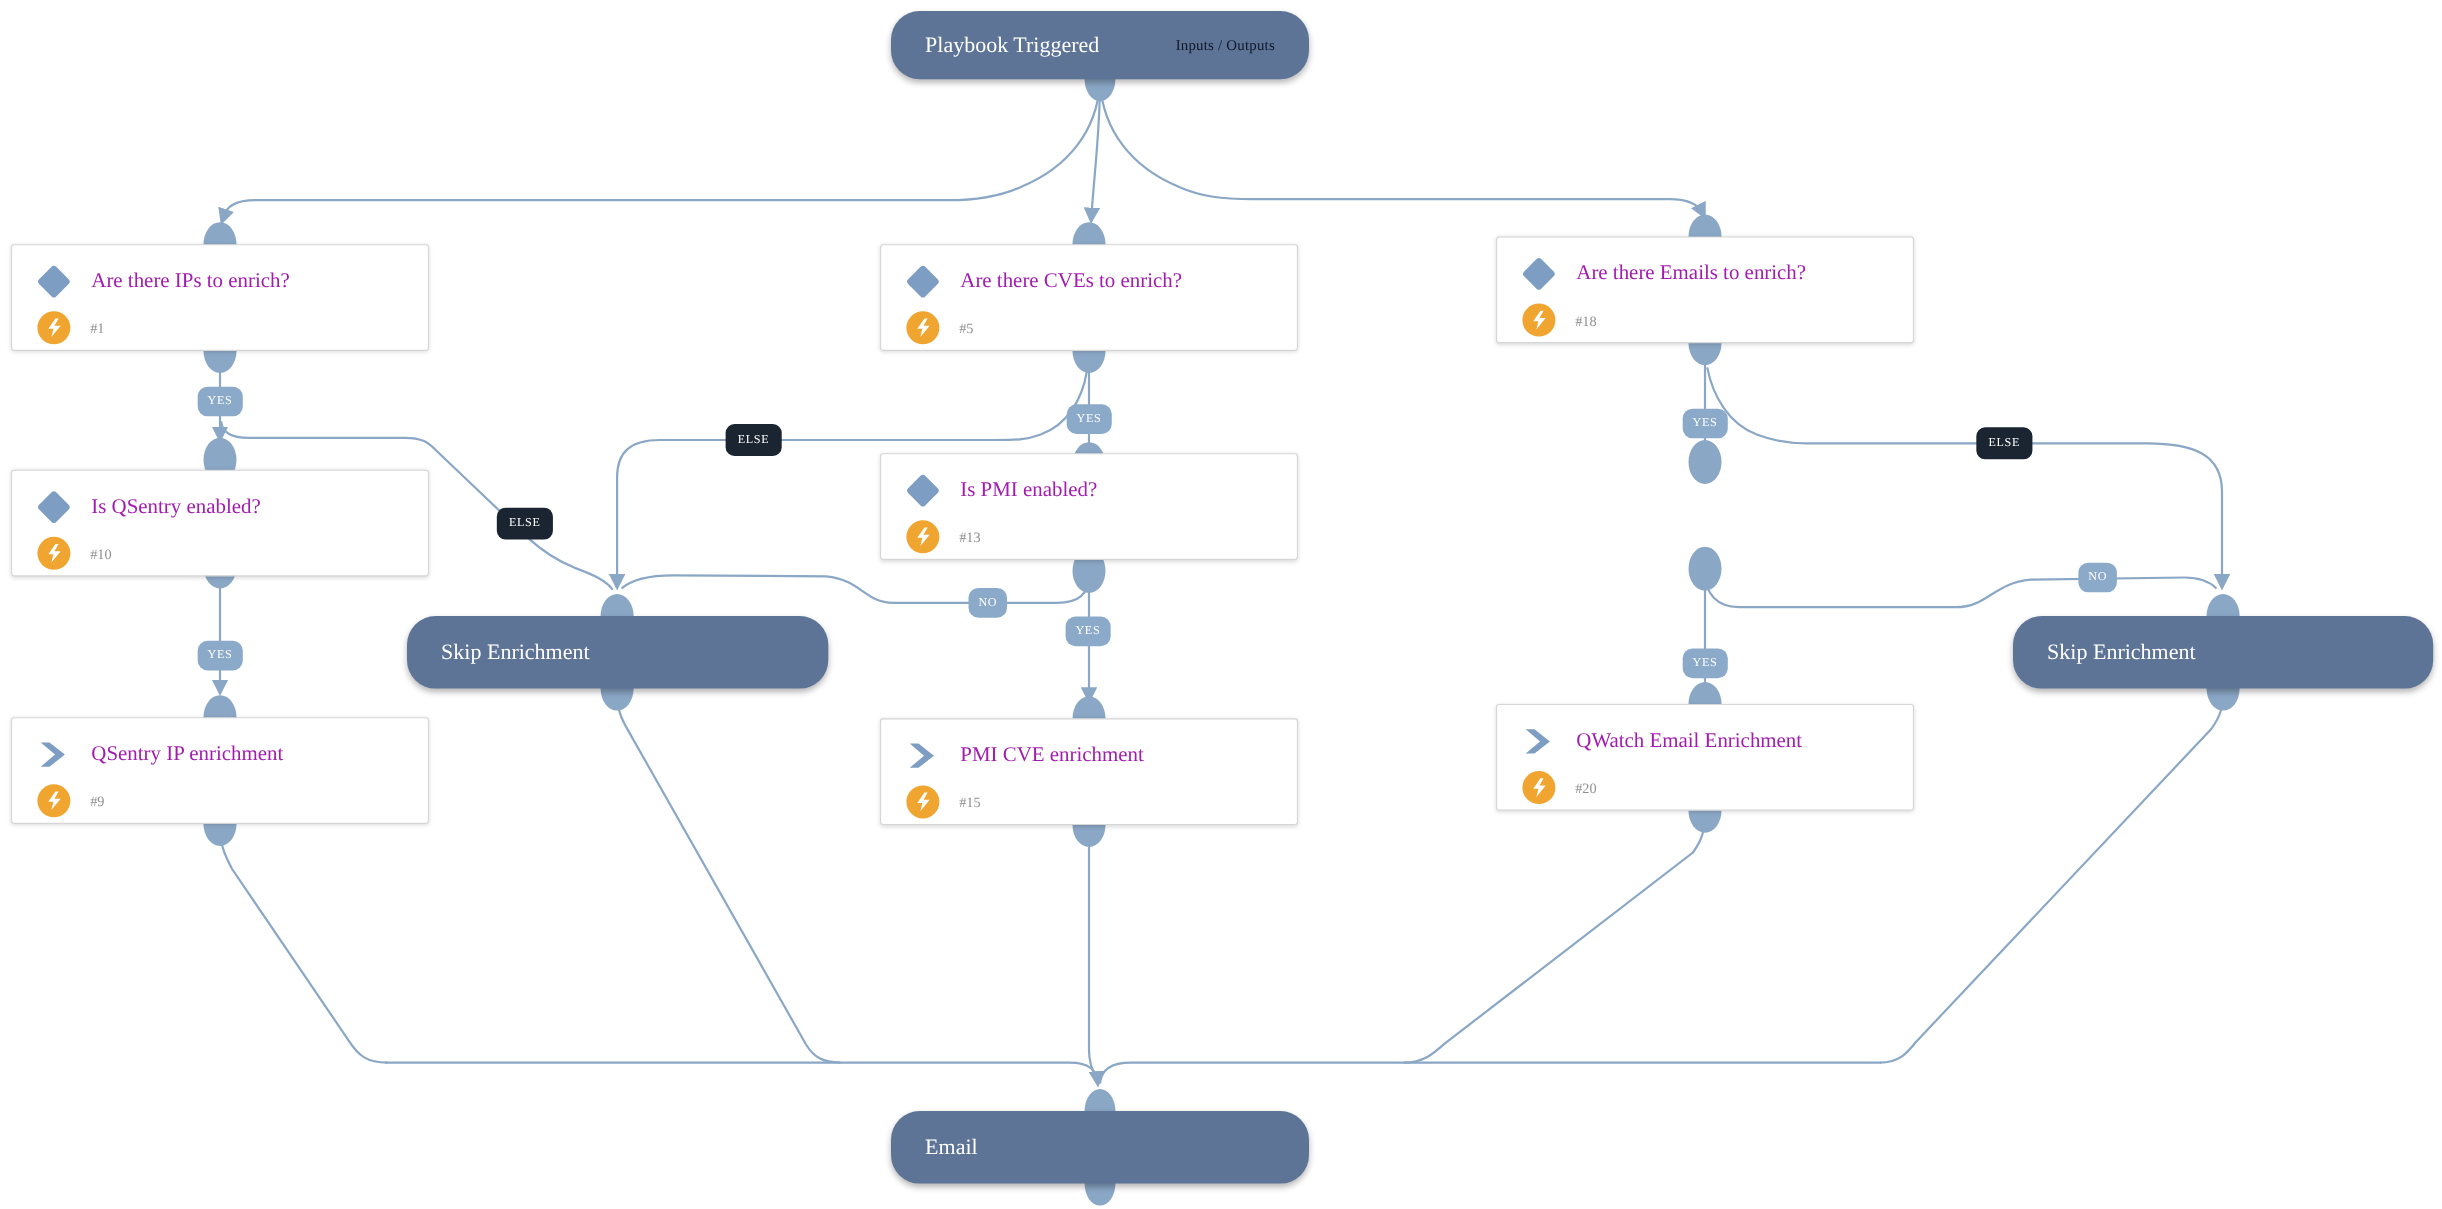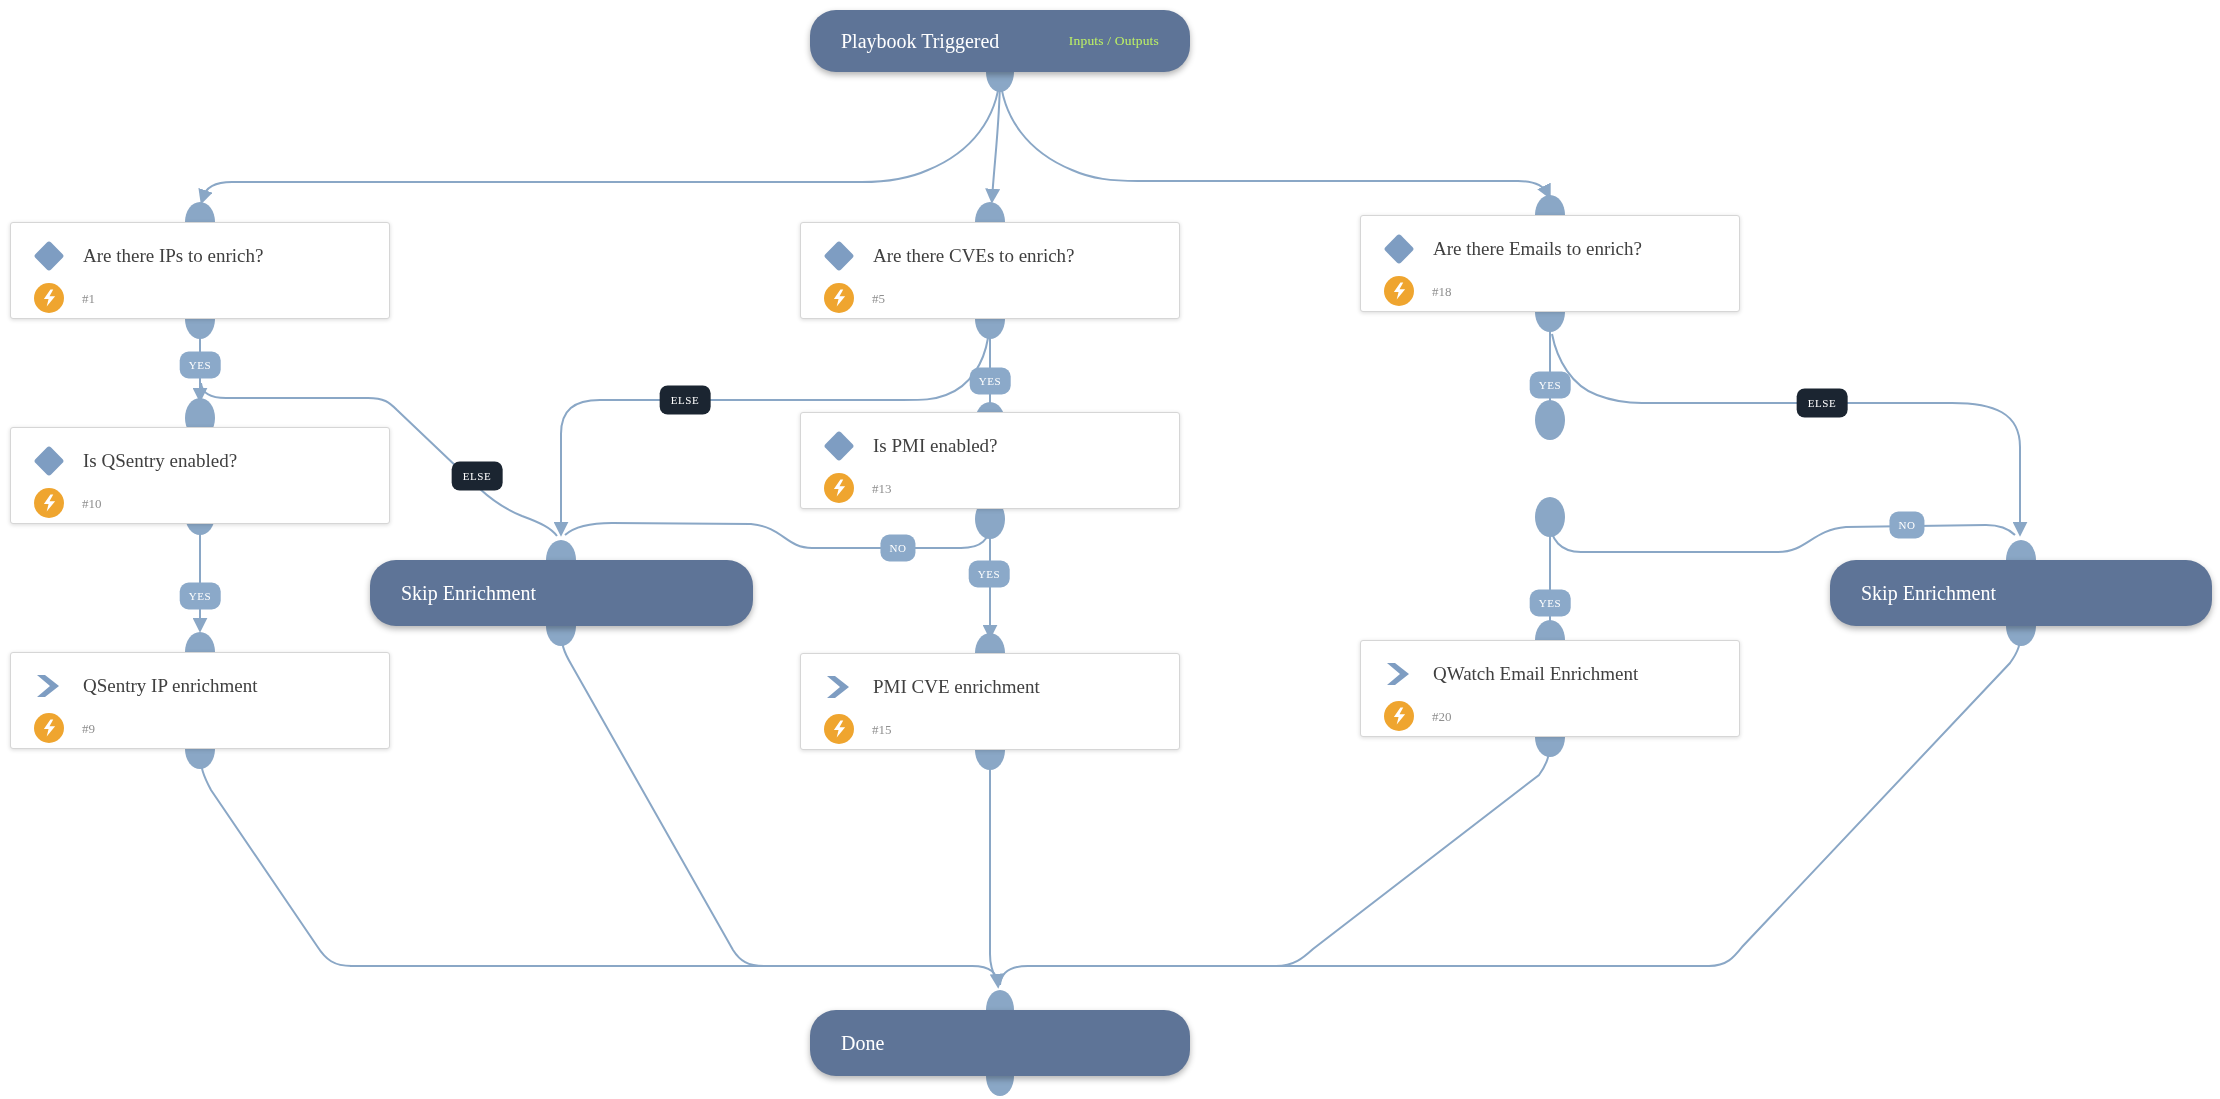--- a/index.html
+++ b/index.html
@@ -8,41 +8,41 @@
     background:#ffffff;
     font-family:Liberation Serif, serif;
   }
   #edges { position:absolute; left:0; top:0; }
 
   .node {
     position:absolute; width:380px; height:97px; box-sizing:border-box;
     background:#ffffff; border:1px solid #d6d6d6; border-radius:3px;
     box-shadow:0 1px 4px rgba(0,0,0,.15); cursor:pointer;
   }
-  .node .title { position:absolute; left:72px; top:22px; font-size:19px; color:#404040; white-space:nowrap; }
+  .node .title { position:absolute; left:72px; top:22px; font-size:19px; color:#a21caf; white-space:nowrap; }
   .node .nid   { position:absolute; left:71px; top:68px; font-size:13px; color:#8f8f8f; }
   .diamond {
     position:absolute; left:27px; top:22px; width:22px; height:22px;
     background:#7e9dc2; border-radius:3px; transform:rotate(45deg);
   }
   .chev { position:absolute; left:25px; top:21px; width:26px; height:24px; }
   .boltwrap {
     position:absolute; left:23px; top:60px; width:30px; height:30px;
     background:#efa52f; border-radius:50%;
     display:flex; align-items:center; justify-content:center;
   }
 
   .pill {
     position:absolute; box-sizing:border-box;
     background:#5e7497; border-radius:26px;
     box-shadow:0 3px 6px rgba(0,0,0,.3);
     color:#ffffff; display:flex; align-items:center;
     padding:0 31px; font-size:20px; cursor:pointer; white-space:nowrap;
   }
-  .pill .sub { font-size:13.5px; color:#bef264; letter-spacing:.2px; }
+  .pill .sub { font-size:13.5px; color:#0f172a; letter-spacing:.2px; }
   .pill.start { justify-content:space-between; }
 
   .lab {
     position:absolute; transform:translate(-50%,-50%);
     background:#8ba9c9; color:#ffffff; font-size:11px; letter-spacing:.6px;
     padding:8px 9px; border-radius:9px; line-height:1; white-space:nowrap;
   }
   .lab.else { background:#1b2531; padding:9px 11px; border-radius:8px; }
 </style>
 </head>
@@ -215,21 +215,21 @@
     <div class="title">QWatch Email Enrichment</div>
     <span class="boltwrap">
       <svg width="15" height="18" viewBox="0 0 16 18">
           <path d="M9 0 L2 10 H7 L5 18 L14 7 H8 L12 0 Z" fill="#fff"></path>
         </svg>
     </span>
     <div class="nid">#20</div>
   </div>
 
   <div class="pill" style="left:810px;top:1010px;width:380px;height:66px">
-    <span>Done</span>
+    <span>Email</span>
   </div>
 
   <div class="lab" style="left:200px;top:365px">YES</div>
   <div class="lab" style="left:990px;top:381px">YES</div>
   <div class="lab" style="left:1550px;top:385px">YES</div>
   <div class="lab" style="left:200px;top:596px">YES</div>
   <div class="lab" style="left:989px;top:574px">YES</div>
   <div class="lab" style="left:1550px;top:603px">YES</div>
   <div class="lab" style="left:898px;top:548px">NO</div>
   <div class="lab" style="left:1907px;top:525px">NO</div>

